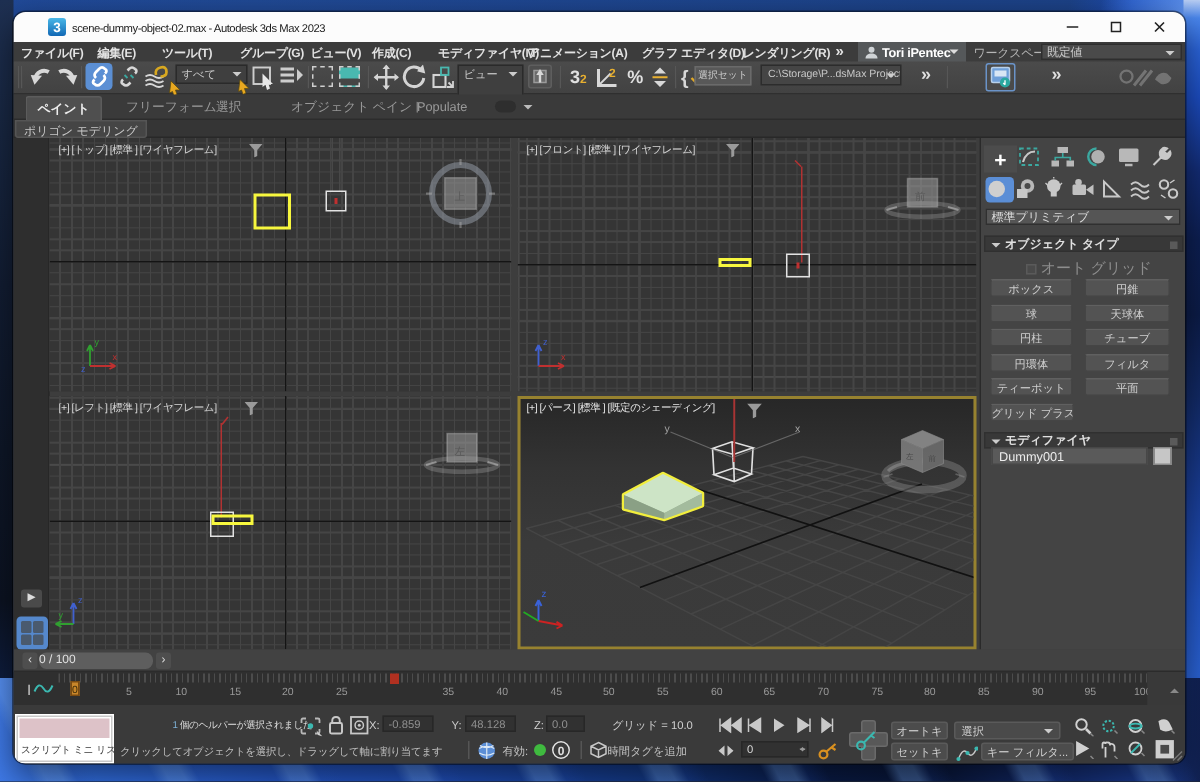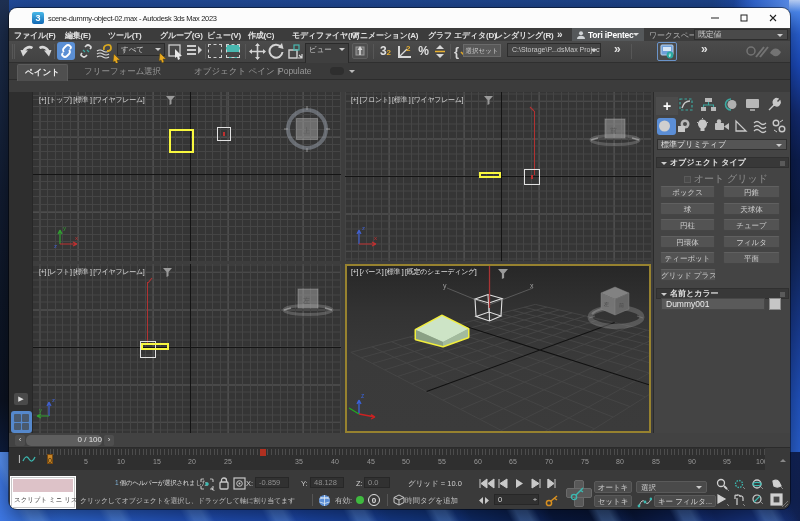--- a/index.html
+++ b/index.html
@@ -227,20 +227,23 @@
   </path></div>
   <div id="rtabs">
     <span class="rt active" style="left:8px">ペイント</span>
     <span class="rt" style="left:75px">フリーフォーム</span>
     <span class="rt" style="left:135px">選択</span>
     <span class="rt" style="left:185px">オブジェクト ペイント</span>
     <span class="rt" style="left:269px">Populate</span>
     <span class="rt" style="left:321px;top:4px;width:14px;height:8px;background:#2e2e2e;border-radius:4px"></span>
     <i style="position:absolute;left:340px;top:7px;border:3.5px solid transparent;border-top-color:#bbb"></i>
   </div>
+  <div id="rrow">
+      <span id="ptab">ポリゴン モデリング</span>
+    </div>
   <div id="main">
     <div id="sidebar">
       <div id="sbplay">▶</div>
       <div id="sbgrid">
           <div>
             <b></b>
             <b></b>
             <b></b>
             <b></b>
           </div>
@@ -447,28 +450,28 @@
       <div class="pbtn" style="left:69px;top:94px;width:57px">円錐</div>
       <div class="pbtn" style="left:6px;top:111px;width:55px">球</div>
       <div class="pbtn" style="left:69px;top:111px;width:57px">天球体</div>
       <div class="pbtn" style="left:6px;top:127px;width:55px">円柱</div>
       <div class="pbtn" style="left:69px;top:127px;width:57px">チューブ</div>
       <div class="pbtn" style="left:6px;top:144px;width:55px">円環体</div>
       <div class="pbtn" style="left:69px;top:144px;width:57px">フィルタ</div>
       <div class="pbtn" style="left:6px;top:160px;width:55px">ティーポット</div>
       <div class="pbtn" style="left:69px;top:160px;width:57px">平面</div>
       <div class="pbtn" style="left:6px;top:177px;width:56px">グリッド プラス</div>
-      <div class="rollout" style="top:196px"><i style="position:absolute;left:4px;top:4px;border:3px solid transparent;border-top-color:#ccc"></i><span style="margin-left:9px">名前とカラー</span><b style="position:absolute;right:3px;top:3px;width:5px;height:5px;background:#5a5a5a"></b></div>
+      <div class="rollout" style="top:196px"><i style="position:absolute;left:4px;top:4px;border:3px solid transparent;border-top-color:#ccc"></i><span style="margin-left:9px">モディファイヤ</span><b style="position:absolute;right:3px;top:3px;width:5px;height:5px;background:#5a5a5a"></b></div>
       <div class="abs" style="left:7px;top:206px;width:104px;height:12px;background:#5a5a5a;border:1px solid #474747;color:#ececec;font-size:8.5px;line-height:11px;padding-left:4px">Dummy001</div>
       <div class="abs" style="left:115px;top:206px;width:12px;height:12px;background:#c6c6c6;border:1px solid #8a8a8a"></div>
     </div>
   </div>
   <div id="tslider">
     <div class="abs" style="left:6px;top:2px;width:10px;height:11px;background:#4e4e4e;border-radius:2px;color:#ddd;font-size:8px;text-align:center;line-height:10px">‹</div>
-    <div class="abs" style="left:17px;top:2px;width:76px;height:11px;background:#5e5e5e;border-radius:5px;color:#e2e2e2;font-size:8px;text-align:right;line-height:10px">0 / 100</div>
+    <div class="abs" style="left:17px;top:2px;width:76px;height:11px;background:#5e5e5e;border-radius:5px;color:#e2e2e2;font-size:8px;text-align:left;line-height:10px">0 / 100</div>
     <div class="abs" style="left:95px;top:2px;width:10px;height:11px;background:#4e4e4e;border-radius:2px;color:#ddd;font-size:8px;text-align:center;line-height:10px">›</div>
   </div>
   <div id="ruler">
     <div id="ticks"></div>
     <svg class="abs" style="left:9px;top:4px" width="20" height="14" viewBox="0 0 20 14">
         <text x="0" y="11" fill="#c8c8c8" font-size="10">I</text>
         <path d="M5 9 Q8 2 11 7 T17 5" fill="none" stroke="#3bb8b0" stroke-width="1.3"></path>
       </svg>
     <span class="abs" style="left:75px;top:10px">5</span>
       <span class="abs" style="left:108px;top:10px">10</span>

